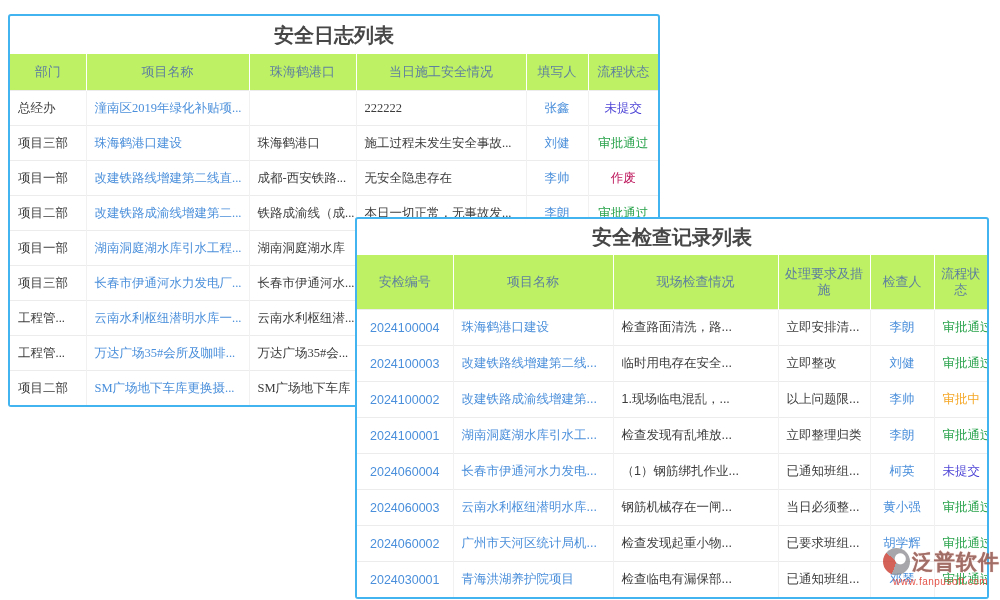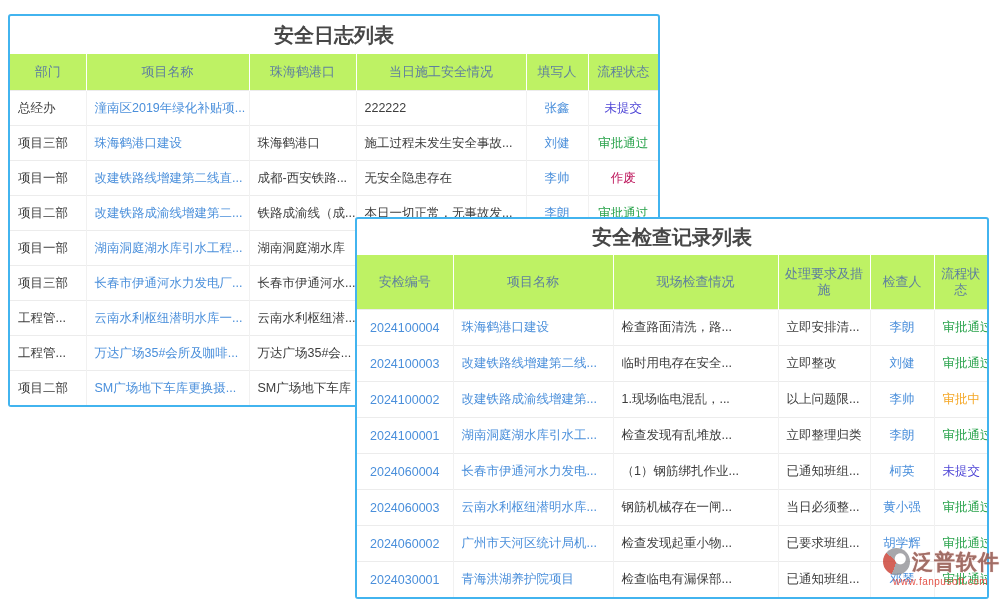--- a/index.html
+++ b/index.html
@@ -28,21 +28,21 @@
   }
   thead th:first-child{border-left:none;}
   #back-card thead th{height:36px;}
   #front-card thead th{height:54px;}
   tbody td{
     border-top:1px solid #ececec;border-left:1px solid #f1f1f1;
     font-size:12.5px;color:#3c3c3c;white-space:nowrap;overflow:hidden;
     padding:0 8px;vertical-align:middle;background:#fff;
   }
   tbody td:first-child{border-left:none;}
-  #back-card tbody td{height:34px;}
+  #back-card tbody td{height:34px;font-family:Liberation Serif, serif;}
   #front-card tbody td{height:35px;}
   td.c{text-align:center;}
   td.l{text-align:left;}
   .link{color:#4a8fdb;cursor:pointer;}
   .st-pass{color:#27a24a;}
   .st-progress{color:#f5a623;}
   .st-draft{color:#4f46d6;}
   .st-void{color:#be185d;}
   
   .watermark{

